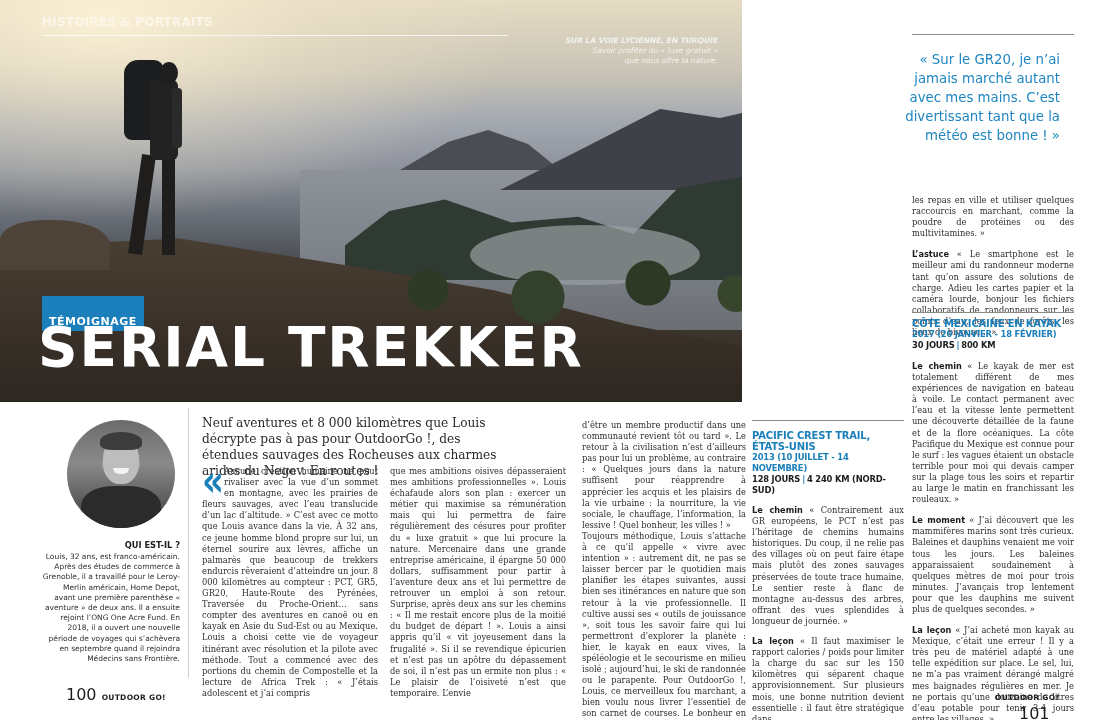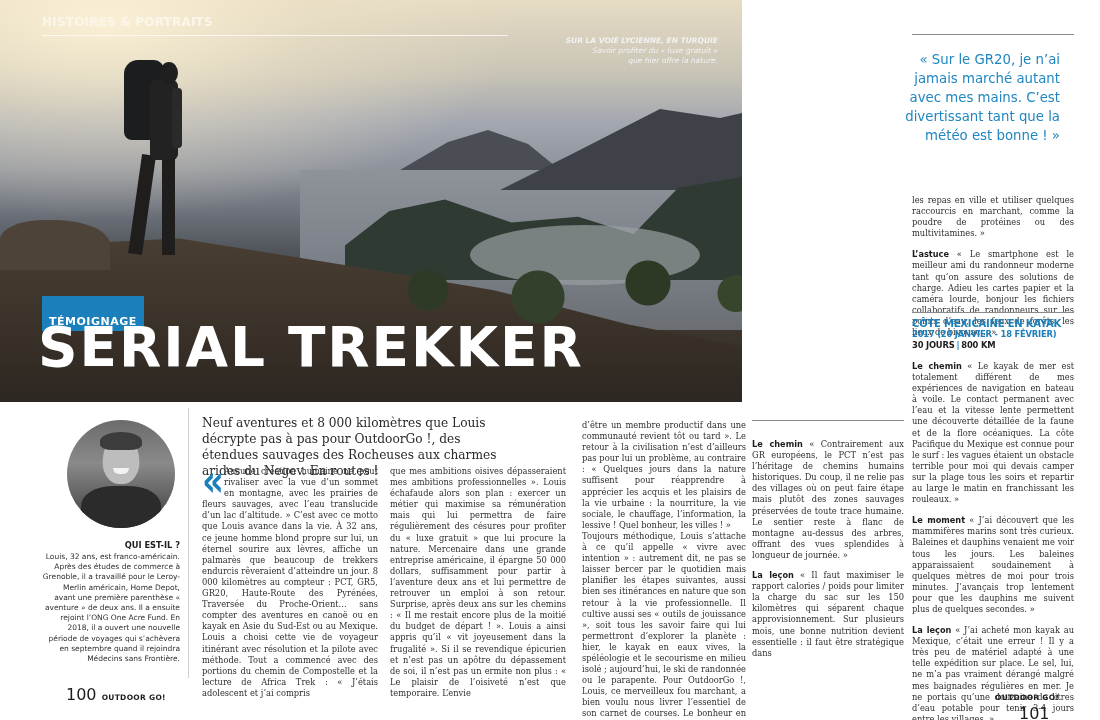--- a/index.html
+++ b/index.html
@@ -122,21 +122,21 @@
     <div class="arm"></div>
     <div class="head"></div>
   </div>
 
   <div class="section-label">HISTOIRES &amp; PORTRAITS</div>
   <div class="section-rule"></div>
 
   <div class="caption">
     <div class="cap-title">SUR LA VOIE LYCIENNE, EN TURQUIE</div>
     <div class="cap-text">Savoir profiter du « luxe gratuit »</div>
-    <div class="cap-text">que hier offre la nature.</div>
+    <div class="cap-text">que nous offre la nature.</div>
   </div>
 
   <div class="photo-credit">© LOUIS TEIRREN</div>
 
   <div class="badge">TÉMOIGNAGE</div>
   <div class="headline">SERIAL TREKKER</div>
 </div>
 
 <div class="quote-rule"></div>
 <div class="pullquote">« Sur le GR20, je n’ai jamais marché autant avec mes mains. C’est divertissant tant que la météo est bonne ! »</div>
@@ -196,17 +196,22 @@
   <span>que mes ambitions oisives dépasseraient mes ambitions professionnelles ». Louis échafaude alors son plan : exercer un métier qui maximise sa rémunération mais qui lui permettra de faire régulièrement des césures pour profiter du « luxe gratuit » que lui procure la nature. Mercenaire dans une grande entreprise américaine, il épargne 50 000 dollars, suffisamment pour partir à l’aventure deux ans et lui permettre de retrouver un emploi à son retour. Surprise, après deux ans sur les chemins : « Il me restait encore plus de la moitié du budget de départ ! ». Louis a ainsi appris qu’il « vit joyeusement dans la frugalité ». Si il se revendique épicurien et n’est pas un apôtre du dépassement de soi, il n’est pas un ermite non plus : « Le plaisir de l’oisiveté n’est que temporaire. L’envie</span>
 </div>
 
 <div class="col-c body-text">
   <p>d’être un membre productif dans une communauté revient tôt ou tard ». Le retour à la civilisation n’est d’ailleurs pas pour lui un problème, au contraire : « Quelques jours dans la nature suffisent pour réapprendre à apprécier les acquis et les plaisirs de la vie urbaine : la nourriture, la vie sociale, le chauffage, l’information, la lessive ! Quel bonheur, les villes ! »</p>
   <p>Toujours méthodique, Louis s’attache à ce qu’il appelle « vivre avec intention » : autrement dit, ne pas se laisser bercer par le quotidien mais planifier les étapes suivantes, aussi bien ses itinérances en nature que son retour à la vie professionnelle. Il cultive aussi ses « outils de jouissance », soit tous les savoir faire qui lui permettront d’explorer la planète : hier, le kayak en eaux vives, la spéléologie et le secourisme en milieu isolé ; aujourd’hui, le ski de randonnée ou le parapente. Pour OutdoorGo !, Louis, ce merveilleux fou marchant, a bien voulu nous livrer l’essentiel de son carnet de courses. Le bonheur en neuf étapes.</p>
 </div>
 
 <div class="pct-rule"></div>
 <div class="col-d">
+  <div class="trip-head">
+    <div class="trip-title">PACIFIC CREST TRAIL, ÉTATS-UNIS</div>
+    <div class="trip-dates">2013 (10 JUILLET - 14 NOVEMBRE)</div>
+    <div class="trip-stats"><span>128 JOURS</span><span class="sep">|</span><span>4 240 KM (NORD-SUD)</span></div>
+  </div>
   <div class="paras body-text">
     <p><b>Le chemin</b> <span>« Contrairement aux GR européens, le PCT n’est pas l’héritage de chemins humains historiques. Du coup, il ne relie pas des villages où on peut faire étape mais plutôt des zones sauvages préservées de toute trace humaine. Le sentier reste à flanc de montagne au-dessus des arbres, offrant des vues splendides à longueur de journée. »</span></p>
     <p><b>La leçon</b> <span>« Il faut maximiser le rapport calories / poids pour limiter la charge du sac sur les 150 kilomètres qui séparent chaque approvisionnement. Sur plusieurs mois, une bonne nutrition devient essentielle : il faut être stratégique dans</span></p>
   </div>
 </div>
 
 </body></html>

